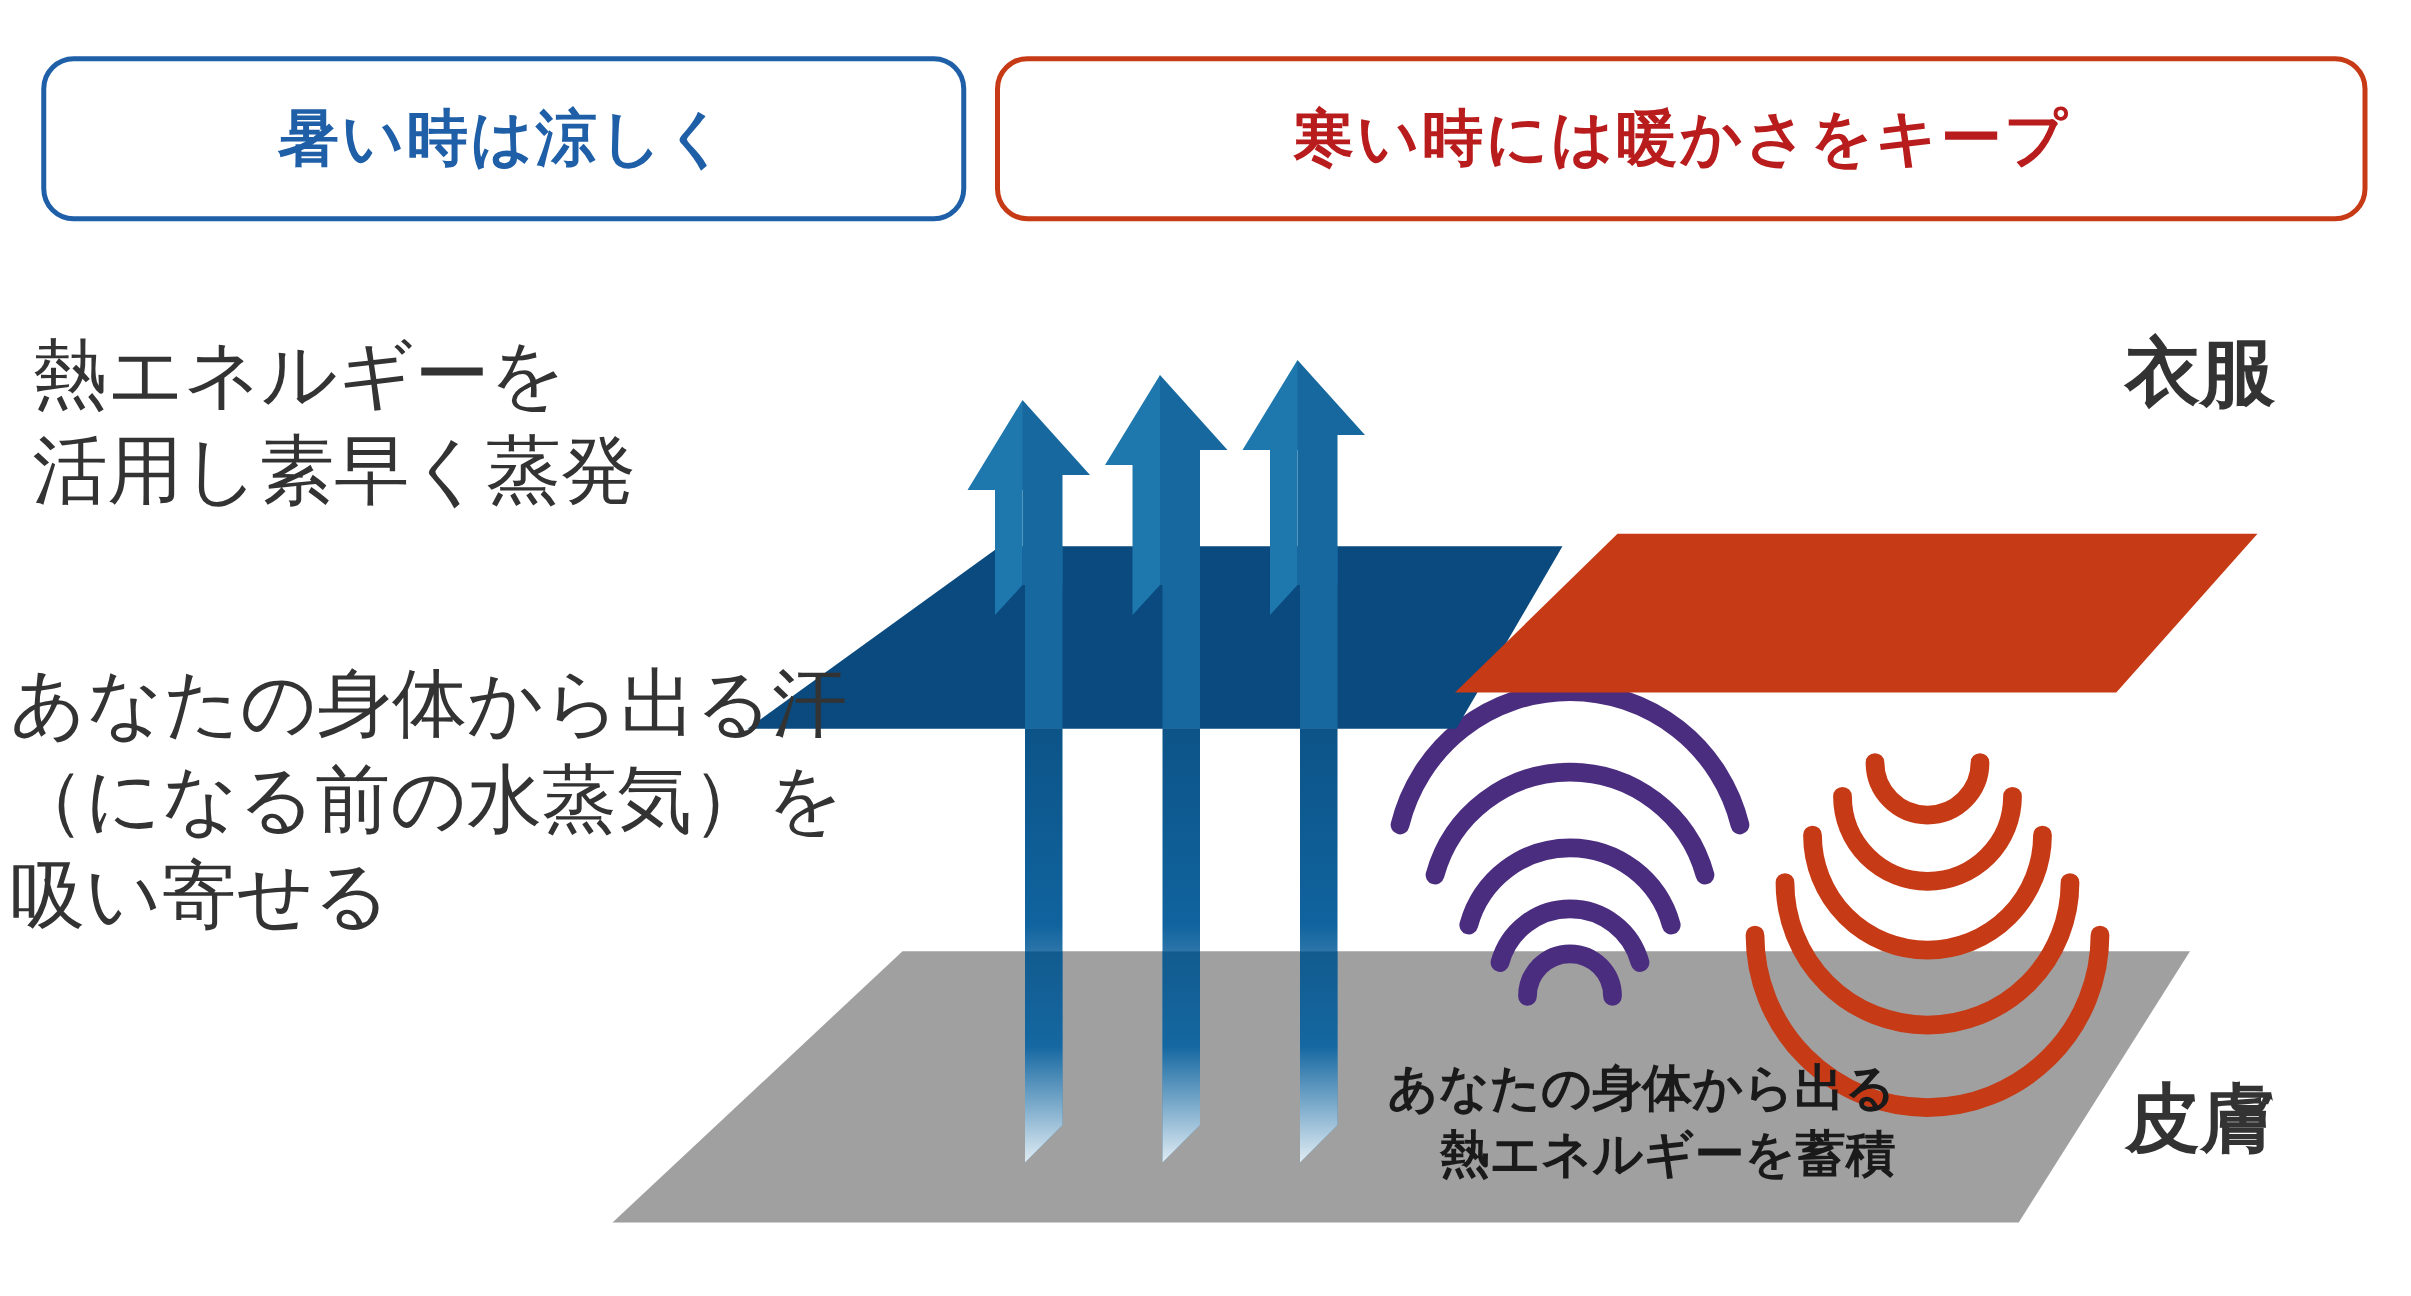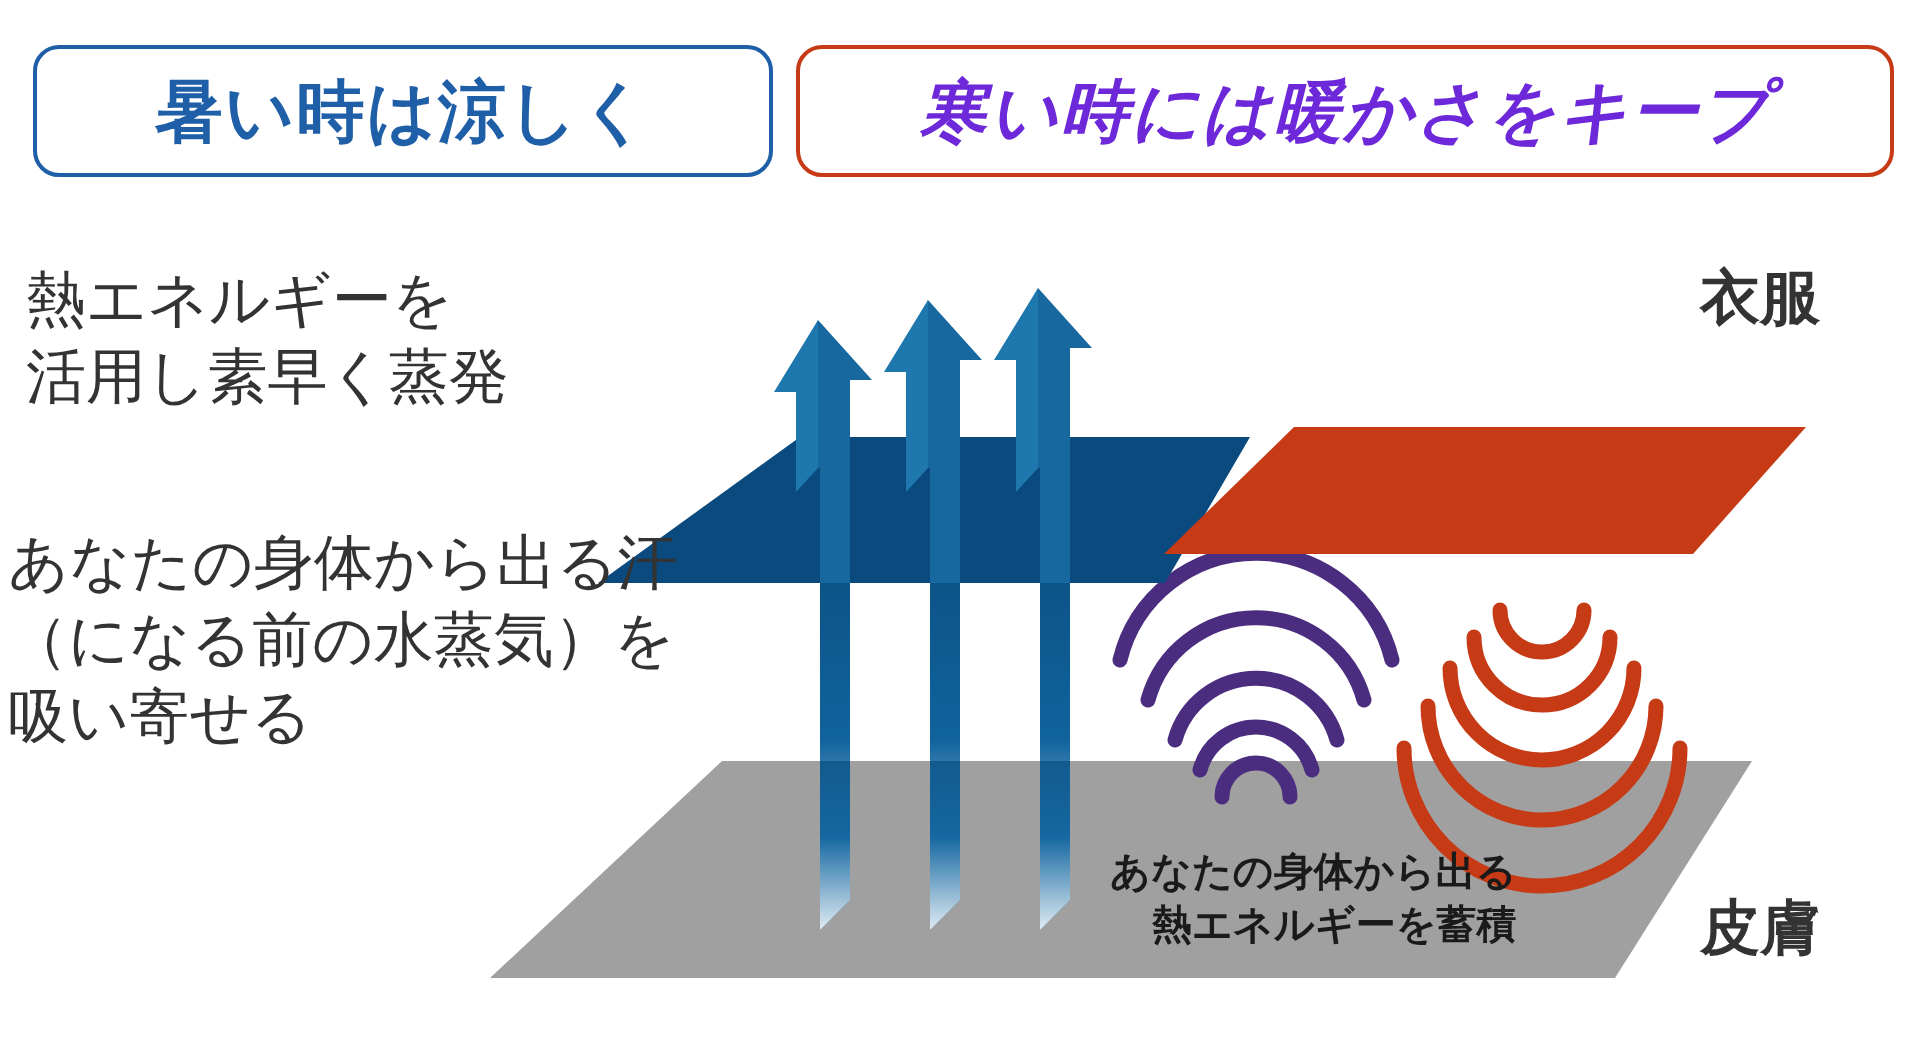--- a/index.html
+++ b/index.html
@@ -37,25 +37,24 @@
     height: 132px;
     border: 4px solid #1F5FA8;
     color: #1F5FA8;
   }
   #header-warm {
     left: 796px;
     top: 45px;
     width: 1098px;
     height: 132px;
     border: 4px solid #C63A16;
-    color: #6d28d9;
-    font-style: italic;
+    color: #b91c1c;
   }
   .header-text {
-    font-size: 68px;
+    font-size: 49px;
     font-weight: bold;
     letter-spacing: 2px;
     white-space: nowrap;
   }
 
   
   .anno {
     position: absolute;
     color: #333333;
     font-size: 60px;
@@ -81,21 +80,21 @@
 
   .side-label {
     position: absolute;
     color: #333333;
     font-size: 60px;
     font-weight: bold;
     white-space: nowrap;
     z-index: 9;
   }
   #label-clothing { left: 1700px; top: 258px; }
-  #label-skin     { left: 1700px; top: 855px; margin-top: 33px; }
+  #label-skin     { left: 1700px; top: 855px; }
 
   
   #diagram {
     position: absolute;
     left: 0;
     top: 0;
     width: 1929px;
     height: 1037px;
   }
 </style>

